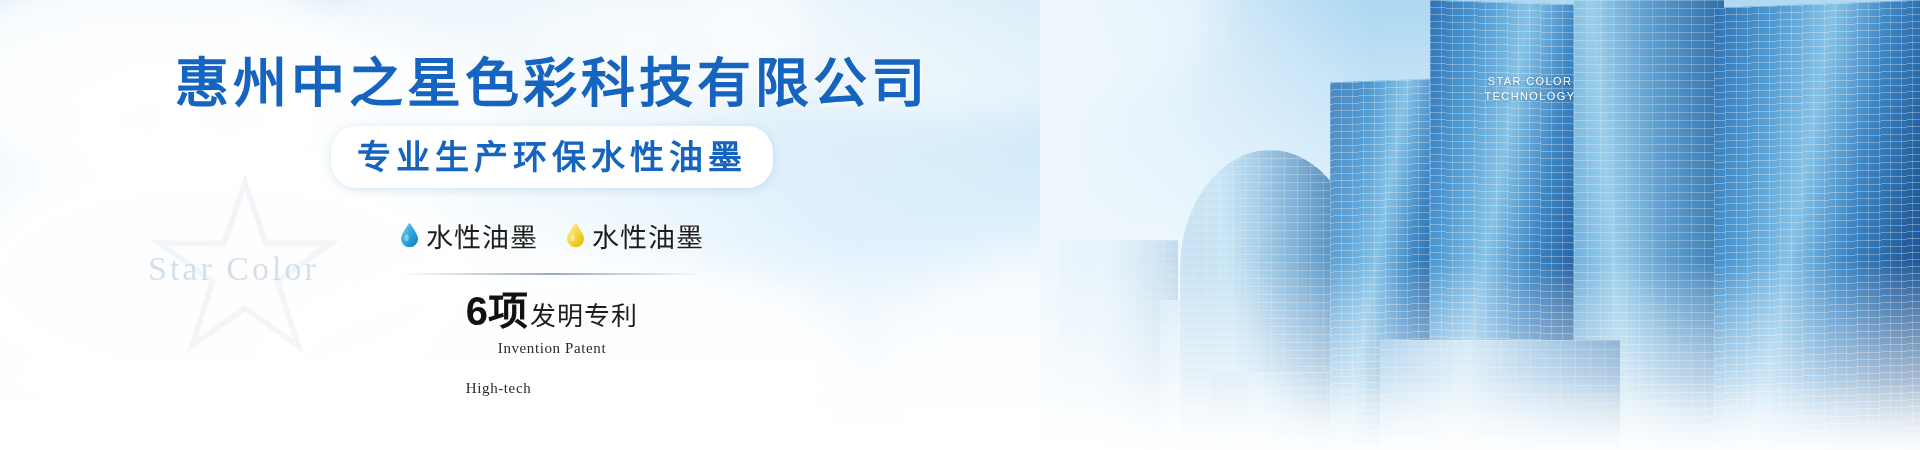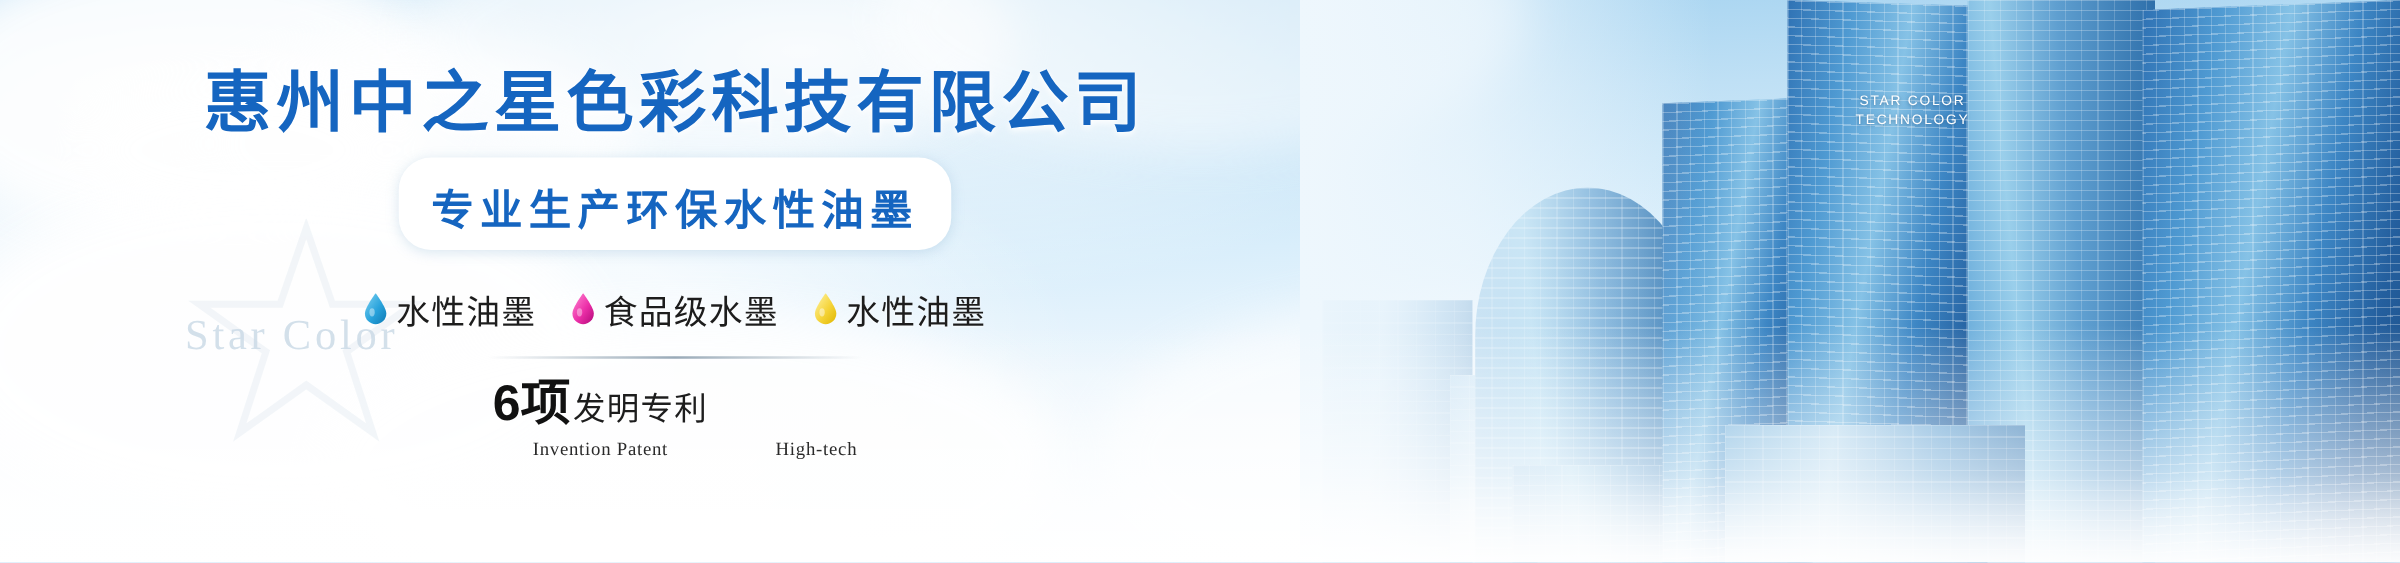--- a/index.html
+++ b/index.html
@@ -94,35 +94,35 @@
   .sign{
     position:absolute;left:1470px;top:74px;width:120px;text-align:center;
     color:#ffffff;font-size:11px;line-height:15px;letter-spacing:1.4px;
     text-shadow:0 1px 3px rgba(20,60,100,.55);
     font-family:"Liberation Sans","DejaVu Sans",sans-serif;
     pointer-events:none;
   }
 
   
   .content{
-    position:absolute;left:0;top:0;width:1080px;height:450px;
+    position:absolute;left:12px;top:0;width:1080px;height:450px;
     display:flex;flex-direction:column;align-items:center;
     padding-top:54px;box-sizing:border-box;
   }
 
   .title{
     font-size:54px;font-weight:bold;color:#1565c0;
     letter-spacing:4px;line-height:1.08;white-space:nowrap;
     text-shadow:0 2px 5px rgba(255,255,255,.9), 0 0 2px rgba(255,255,255,.9);
   }
 
   .pill{
     margin-top:14px;
     background:#ffffff;border-radius:26px;
-    padding:22px 26px 9px 26px;
+    padding:10px 26px 9px 26px;
     box-shadow:0 2px 10px rgba(120,165,200,.28);
   }
   .pill-text{
     font-size:34px;font-weight:bold;color:#1565c0;letter-spacing:5px;
     white-space:nowrap;line-height:1.25;
   }
 
   .features{
     margin-top:28px;display:flex;align-items:center;gap:28px;white-space:nowrap;
   }
@@ -132,21 +132,21 @@
     font-size:27px;color:#1d1d1d;letter-spacing:1px;
     text-shadow:0 1px 2px rgba(255,255,255,.85);
     font-family:"Liberation Sans","DejaVu Sans",sans-serif;
   }
 
   .rule{
     margin-top:18px;width:300px;height:2px;
     background:linear-gradient(to right, rgba(160,180,195,0), rgba(120,142,160,.75), rgba(160,180,195,0));
   }
 
-  .badges{margin-top:16px;display:flex;align-items:flex-end;gap:54px;white-space:nowrap;}
+  .badges{margin-top:16px;display:flex;align-items:flex-start;gap:14px;white-space:nowrap;flex-direction:column;}
   .badge{display:flex;flex-direction:column;align-items:center;}
   .badge-main{display:flex;align-items:baseline;}
   .badge-big{
     font-size:40px;font-weight:bold;color:#111111;letter-spacing:0px;line-height:1;
     text-shadow:0 1px 2px rgba(255,255,255,.8);
   }
   .badge-small{
     font-size:26px;color:#1d1d1d;letter-spacing:1px;line-height:1;margin-left:2px;
     text-shadow:0 1px 2px rgba(255,255,255,.8);
   }
@@ -214,34 +214,20 @@
               <stop offset="55%" stop-color="#29a3dc"></stop>
               <stop offset="100%" stop-color="#0f7bb5"></stop>
             </linearGradient>
           </defs>
           <path d="M20 1 C20 1 2 25 2 35 a18 18 0 0 0 36 0 C38 25 20 1 20 1 Z" fill="url(#gd1)"></path>
           <ellipse cx="14" cy="33" rx="4.5" ry="7" fill="#ffffff" opacity=".42"></ellipse>
         </svg>
         <span class="feature-label">水性油墨</span>
       </div>
 
-      <div class="feature">
-        <svg class="drop" viewBox="0 0 40 54">
-          <defs>
-            <linearGradient id="gd2" x1="0" y1="0" x2="1" y2="1">
-              <stop offset="0%" stop-color="#ff8ad4"></stop>
-              <stop offset="55%" stop-color="#ec2fa8"></stop>
-              <stop offset="100%" stop-color="#b3087a"></stop>
-            </linearGradient>
-          </defs>
-          <path d="M20 1 C20 1 2 25 2 35 a18 18 0 0 0 36 0 C38 25 20 1 20 1 Z" fill="url(#gd2)"></path>
-          <ellipse cx="14" cy="33" rx="4.5" ry="7" fill="#ffffff" opacity=".40"></ellipse>
-        </svg>
-        <span class="feature-label">食品级水墨</span>
-      </div>
 
       <div class="feature">
         <svg class="drop" viewBox="0 0 40 54">
           <defs>
             <linearGradient id="gd3" x1="0" y1="0" x2="1" y2="1">
               <stop offset="0%" stop-color="#fff4a8"></stop>
               <stop offset="55%" stop-color="#f5d43a"></stop>
               <stop offset="100%" stop-color="#e0b700"></stop>
             </linearGradient>
           </defs>

